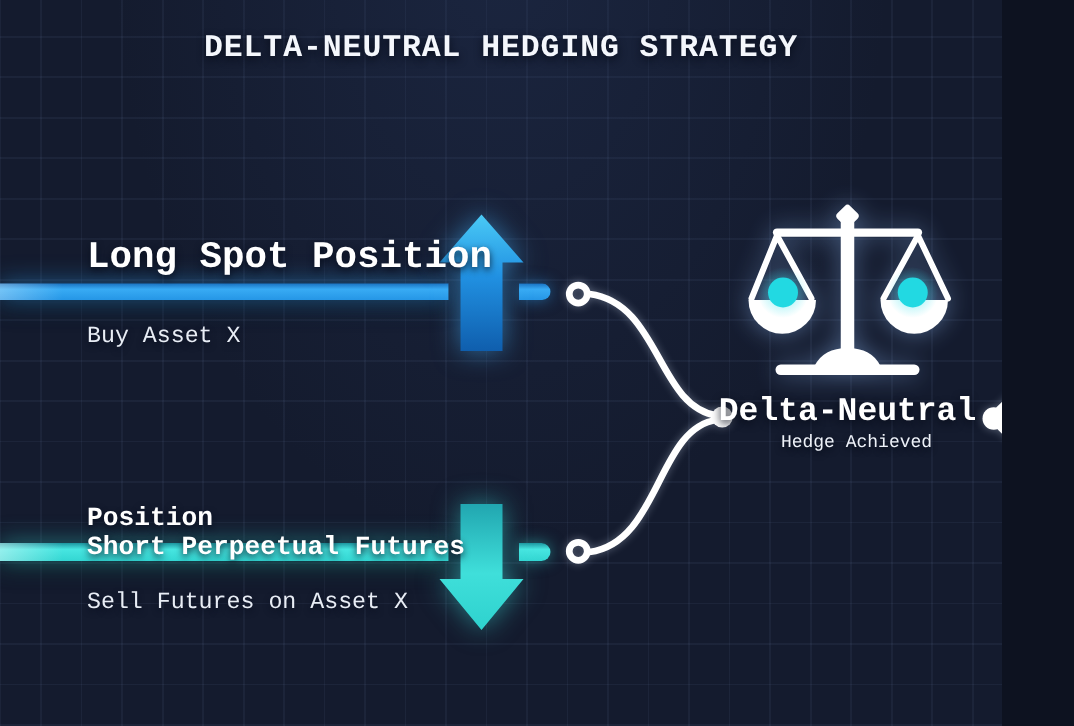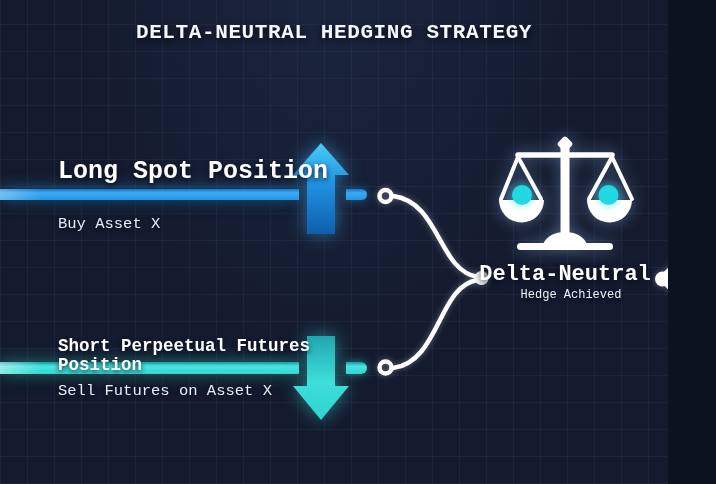--- a/index.html
+++ b/index.html
@@ -29,21 +29,21 @@
   }
   .row-label.top{top:162px;font-size:25px;}
   .row-label.bottom{top:337px;}
   .row-sub{
     position:absolute;left:58px;
     font-size:15.5px;font-weight:400;color:#e8edf5;
     text-shadow:0 2px 4px rgba(8,14,30,0.85);
     white-space:nowrap;z-index:6;
   }
   .row-sub.top{top:215px;}
-  .row-sub.bottom{top:382px;}
+  .row-sub.bottom{top:392px;}
   .bar{position:absolute;left:0;z-index:3;}
   .bar.blue{
     top:189px;width:299px;height:11px;
     background:
       linear-gradient(90deg, rgba(255,255,255,0.30), rgba(255,255,255,0) 14%),
       linear-gradient(180deg,#1a73c2,#38abf4 35%,#2596e6);
     box-shadow:0 0 16px rgba(50,165,245,0.55), 0 6px 14px rgba(0,0,0,0.45);
   }
   .bar.cyan{
     top:362px;width:299px;height:12px;
@@ -102,22 +102,22 @@
       <linearGradient id="gradUp" x1="0" y1="0" x2="0" y2="1">
         <stop offset="0" stop-color="#4acaf6"></stop>
         <stop offset="0.45" stop-color="#2191e2"></stop>
         <stop offset="1" stop-color="#0f5ead"></stop>
       </linearGradient>
     </defs>
     <polygon points="31,2 59,34 45,34 45,93 17,93 17,34 3,34" fill="url(#gradUp)"></polygon>
   </svg>
 
   <div class="row-label bottom">
+    <div>Position</div>
     <div>Short Perpeetual Futures</div>
-    <div>Position</div>
   </div>
   <div class="bar cyan"></div>
   <div class="nub cyan"></div>
   <div class="row-sub bottom">Sell Futures on Asset X</div>
 
   <svg class="arrow-svg down" width="62" height="89" viewBox="0 0 62 89">
     <defs>
       <linearGradient id="gradDown" x1="0" y1="0" x2="0" y2="1">
         <stop offset="0" stop-color="#21a6b0"></stop>
         <stop offset="0.55" stop-color="#3fdfda"></stop>

